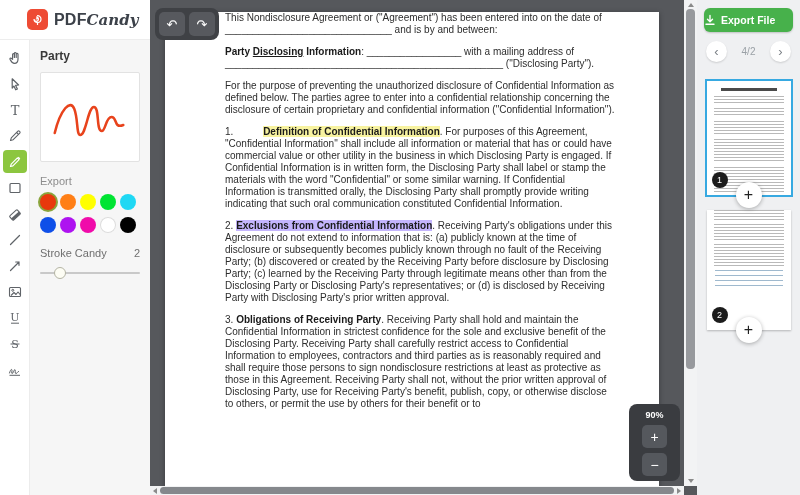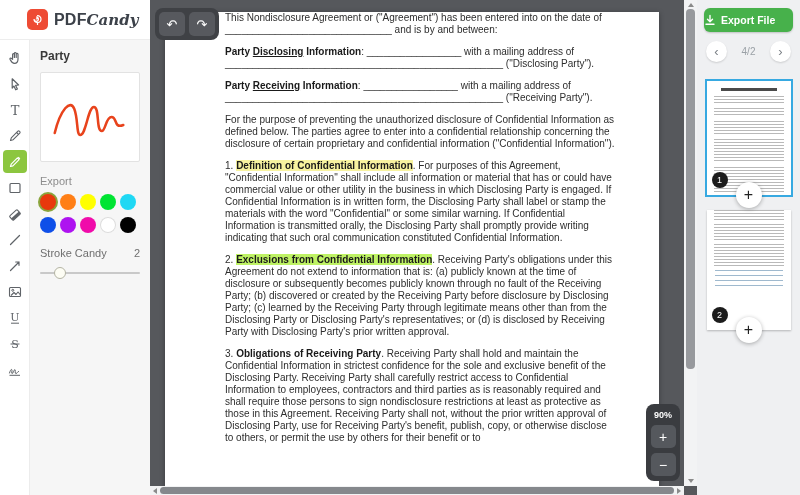--- a/index.html
+++ b/index.html
@@ -34,27 +34,27 @@
   .slider-track { position:absolute; left:0; right:0; top:5px; height:2px; background:#c9c9c9; border-radius:1px; }
   .slider-handle { position:absolute; left:14%; top:0; width:12px; height:12px; background:#fdfdf4; border:1px solid #b4b4a4; border-radius:50%; cursor:pointer; }
 
   
   .canvas { position:relative; flex:1; background:#56585c; overflow:hidden; }
   .page { position:absolute; left:15px; top:12px; width:494px; height:660px; background:#fff; box-shadow:0 1px 5px rgba(0,0,0,.35); padding:0 44px 0 60px; }
   .doc-title { font-size:15px; font-weight:bold; text-align:center; color:#121212; margin:33px 0 14px; letter-spacing:.2px; }
   .doc-p { font-size:10px; line-height:12px; color:#2d2d2d; margin-bottom:10px; white-space:pre-wrap; }
   .b { font-weight:bold; color:#1a1a1a; }
   .u { text-decoration:underline;text-align:center; }
-  .hl-yellow { background:#f8f3a0; }
-  .hl-pink { background:#bef264;text-align:center; }
+  .hl-yellow { background:#f8f3a0;margin-left:27px; }
+  .hl-pink { background:#c4b5fd;text-align:center; }
 
   .history { position:absolute; left:5px; top:8px; background:#3f4145; border-radius:8px; padding:4px; display:flex; gap:4px; z-index:3; }
   .hist-btn { width:26px; height:24px; background:#57595e; border:none; border-radius:5px; color:#fff; font-size:13px; line-height:1; cursor:pointer; }
 
-  .zoomctl { position:absolute; right:17px; bottom:14px; width:34px; background:#3a3c40; border-radius:8px; padding:6px 4px 5px; text-align:center; z-index:3; }
+  .zoomctl { position:absolute; right:17px; bottom:14px; width:51px; background:#3a3c40; border-radius:8px; padding:6px 4px 5px; text-align:center; z-index:3; }
   .zoom-level { color:#fff; font-size:9px; font-weight:bold; }
   .zoom-btn { display:block; width:25px; height:23px; margin:5px auto 0; background:#55585d; border:none; border-radius:5px; color:#fff; font-size:14px; line-height:1; cursor:pointer; }
 
   .vscroll { position:absolute; right:0; top:0; bottom:9px; width:13px; background:#f2f3f4; z-index:2; }
   .vthumb { position:absolute; left:2px; top:9px; width:9px; height:360px; background:#97999d; border-radius:4px; cursor:pointer; }
   .hscroll { position:absolute; left:0; right:13px; bottom:0; height:9px; background:#f2f3f4; z-index:2; }
   .hthumb { position:absolute; left:10px; right:10px; top:1px; height:7px; background:#85888c; border-radius:4px; cursor:pointer; }
   .tri { width:0; height:0; position:absolute; }
   .tri-up { top:3px; left:4px; border-left:3px solid transparent; border-right:3px solid transparent; border-bottom:4px solid #8a8a8a; }
   .tri-down { bottom:3px; left:4px; border-left:3px solid transparent; border-right:3px solid transparent; border-top:4px solid #8a8a8a; }
@@ -206,22 +206,20 @@
     <div class="history">
       <button class="hist-btn"><span>↶</span></button>
       <button class="hist-btn"><span>↷</span></button>
     </div>
 
     <div class="page">
       <p class="doc-p">This Nondisclosure Agreement or ("Agreement") has been entered into on the date of
 ______________________________ and is by and between:</p>
       <p class="doc-p"><span class="b">Party </span><span class="b u">Disclosing</span><span class="b"> Information</span><span>: _________________ with a mailing address of
 __________________________________________________ ("Disclosing Party").</span></p>
-      <p class="doc-p"><span class="b">Party </span><span class="b u">Receiving</span><span class="b"> Information</span><span>: _________________ with a mailing address of
-__________________________________________________ ("Receiving Party").</span></p>
       <p class="doc-p">For the purpose of preventing the unauthorized disclosure of Confidential Information as defined below. The parties agree to enter into a confidential relationship concerning the disclosure of certain proprietary and confidential information ("Confidential Information").</p>
       <p class="doc-p"><span>1. </span><span class="b hl-yellow">Definition of Confidential Information</span><span>. For purposes of this Agreement, "Confidential Information" shall include all information or material that has or could have commercial value or other utility in the business in which Disclosing Party is engaged. If Confidential Information is in written form, the Disclosing Party shall label or stamp the materials with the word "Confidential" or some similar warning. If Confidential Information is transmitted orally, the Disclosing Party shall promptly provide writing indicating that such oral communication constituted Confidential Information.</span></p>
       <p class="doc-p"><span>2. </span><span class="b hl-pink">Exclusions from Confidential Information</span><span>. Receiving Party's obligations under this Agreement do not extend to information that is: (a) publicly known at the time of disclosure or subsequently becomes publicly known through no fault of the Receiving Party; (b) discovered or created by the Receiving Party before disclosure by Disclosing Party; (c) learned by the Receiving Party through legitimate means other than from the Disclosing Party or Disclosing Party's representatives; or (d) is disclosed by Receiving Party with Disclosing Party's prior written approval.</span></p>
       <p class="doc-p"><span>3. </span><span class="b">Obligations of Receiving Party</span><span>. Receiving Party shall hold and maintain the Confidential Information in strictest confidence for the sole and exclusive benefit of the Disclosing Party. Receiving Party shall carefully restrict access to Confidential Information to employees, contractors and third parties as is reasonably required and shall require those persons to sign nondisclosure restrictions at least as protective as those in this Agreement. Receiving Party shall not, without the prior written approval of Disclosing Party, use for Receiving Party's benefit, publish, copy, or otherwise disclose to others, or permit the use by others for their benefit or to</span></p>
     </div>
 
     <div class="zoomctl">
       <div class="zoom-level">90%</div>
       <button class="zoom-btn">+</button>
       <button class="zoom-btn">−</button>

